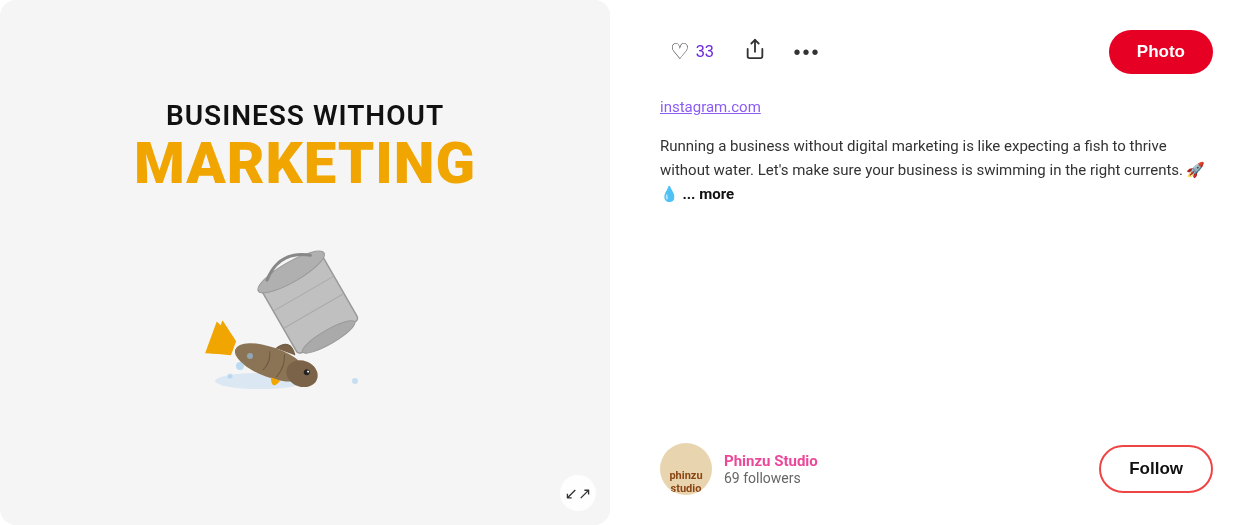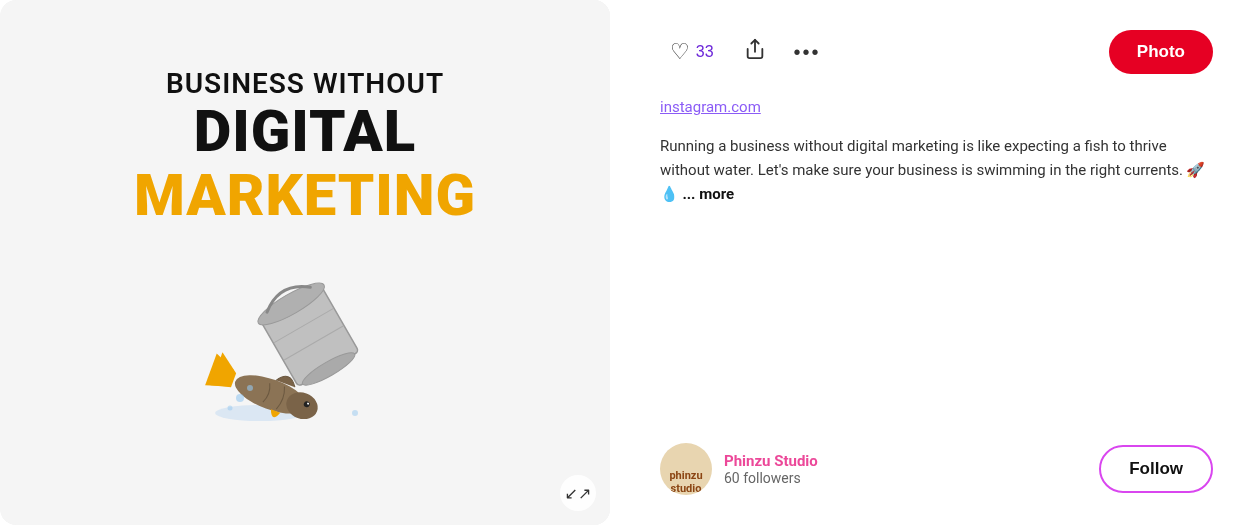--- a/index.html
+++ b/index.html
@@ -257,38 +257,37 @@
       color: #ec4899;
     }
     .profile-followers {
       font-size: 14px;
       color: #666;
     }
     .follow-btn {
       margin-left: auto;
       background: #fff;
       color: #111;
-      border: 2px solid #d946ef;
+      border: 2px solid #ef4444;
       border-radius: 24px;
       padding: 12px 28px;
       font-size: 17px;
       font-weight: 600;
       cursor: pointer;
     }
   </style>
 </head>
 <body>
 
 <div class="card">
 
   <div class="image-section">
     <div class="pin-image-content">
       <div class="pin-text-top">
         <div class="line1">BUSINESS WITHOUT</div>
-        <div class="line2">DIGITAL</div>
         <div class="line3">MARKETING</div>
       </div>
 
       <div class="fish-bucket">
         <svg viewBox="0 0 220 200" xmlns="http://www.w3.org/2000/svg" class="bucket-svg">
 
           <g transform="rotate(-30, 110, 100)">
 
             <rect x="85" y="55" width="70" height="75" rx="4" fill="#c0c0c0" stroke="#999" stroke-width="1.5"></rect>
 
@@ -367,18 +366,18 @@
       <span>Running a business without digital marketing is like expecting a fish to thrive without water. Let's make sure your business is swimming in the right currents. 🚀💧</span>
       <span class="more-link">... more</span>
     </div>
 
     <div class="profile-row">
       <div class="avatar">
         <span>phinzu<br>studio</span>
       </div>
       <div class="profile-info">
         <div class="profile-name">Phinzu Studio</div>
-        <div class="profile-followers">60 followers</div>
+        <div class="profile-followers">69 followers</div>
       </div>
       <button class="follow-btn">Follow</button>
     </div>
   </div>
 </div>
 
 </body></html>

